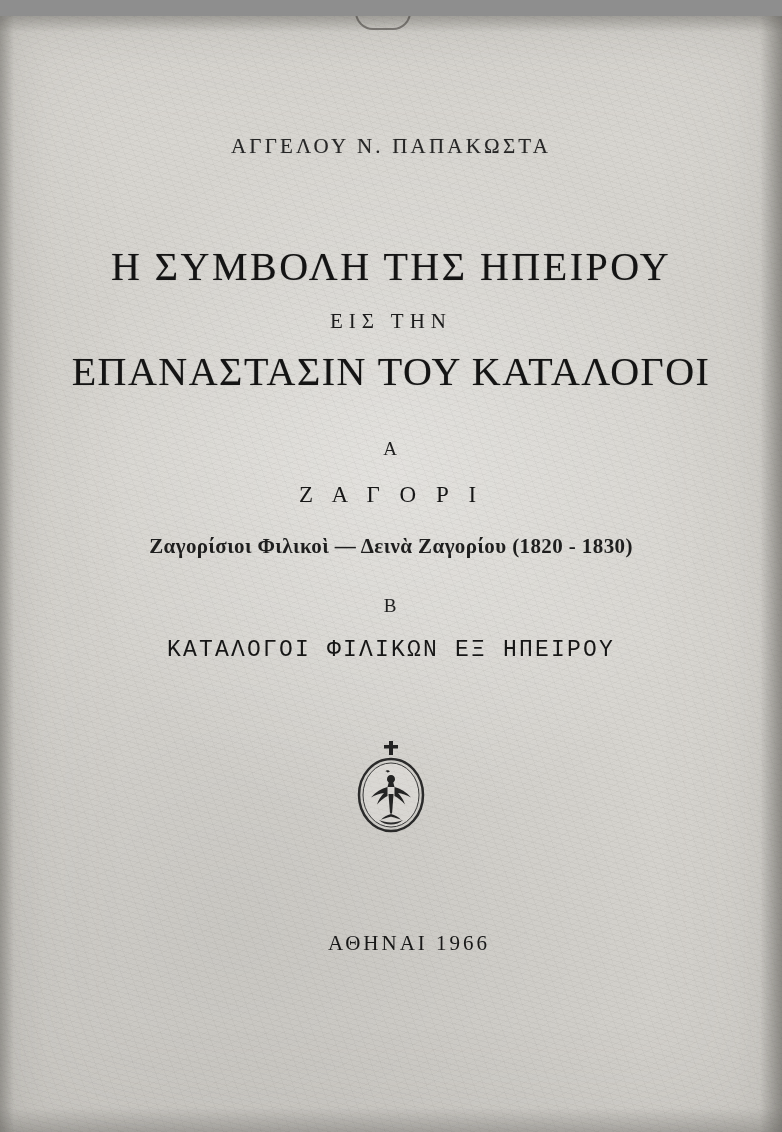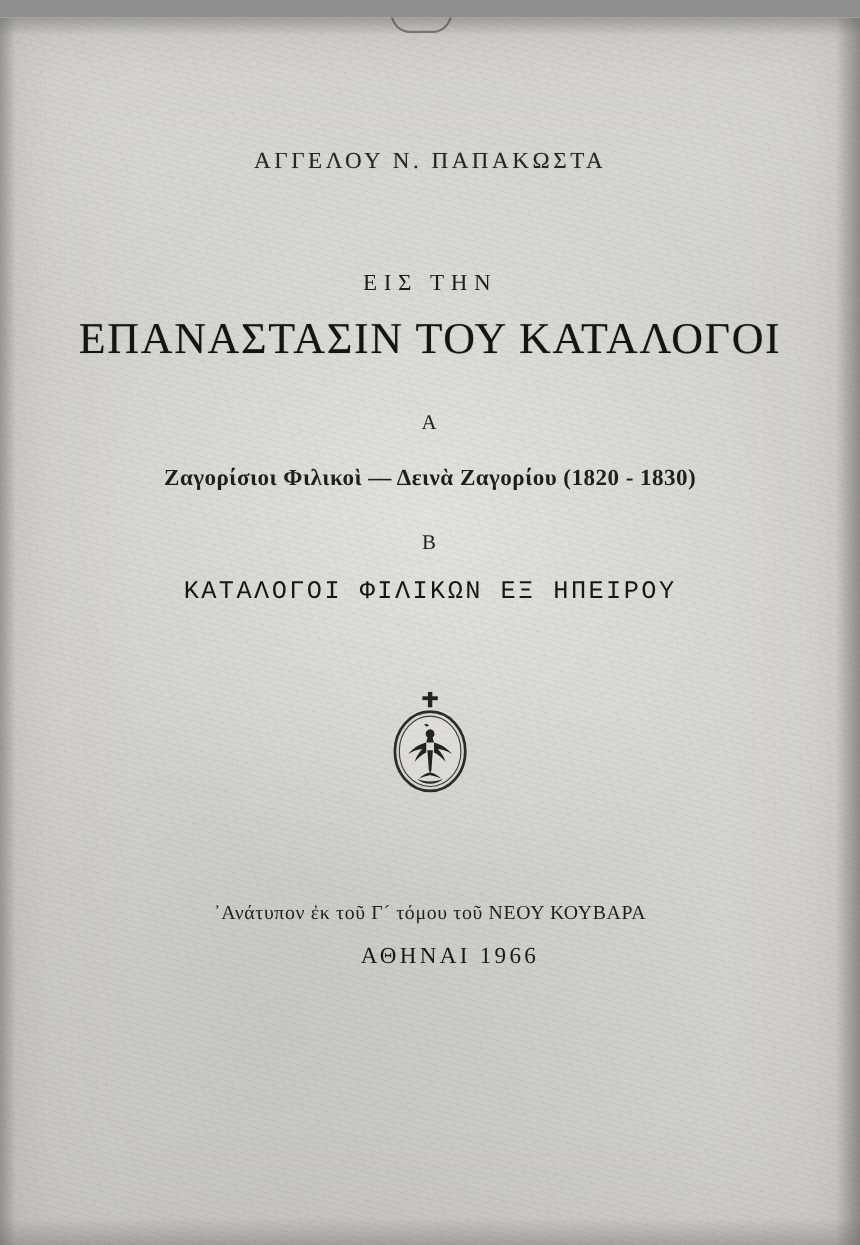--- a/index.html
+++ b/index.html
@@ -183,27 +183,29 @@
   <div class="edge-left"></div>
   <div class="edge-right"></div>
   <div class="edge-bottom"></div>
   <div class="vignette"></div>
   <div class="scanmark"></div>
 
   <div class="content">
 
     <div class="author">ΑΓΓΕΛΟΥ Ν. ΠΑΠΑΚΩΣΤΑ</div>
 
+    <div class="title-line1">Η ΣΥΜΒΟΛΗ ΤΗΣ ΗΠΕΙΡΟΥ</div>
 
     <div class="title-line2">ΕΙΣ  ΤΗΝ</div>
 
     <div class="title-line3">ΕΠΑΝΑΣΤΑΣΙΝ ΤΟΥ ΚΑΤΑΛΟΓΟΙ</div>
 
     <div class="part-letter">Α</div>
 
+    <div class="part-title">Ζ Α Γ Ο Ρ Ι</div>
 
     <div class="subline">Ζαγορίσιοι  Φιλικοὶ — Δεινὰ Ζαγορίου (1820 - 1830)</div>
 
 
     <div class="part-letter second">Β</div>
 
     <div class="part-title second">ΚΑΤΑΛΟΓΟΙ ΦΙΛΙΚΩΝ ΕΞ ΗΠΕΙΡΟΥ</div>
 
     <div class="emblem">
       <svg width="84" height="96" viewBox="0 0 84 96" aria-hidden="true">
@@ -225,18 +227,17 @@
           <path d="M42 75c-4 1-7.5 3-10 5.8 5-2.2 9.3-3.1 10-3.1s5 .9 10 3.1c-2.5-2.8-6-4.8-10-5.8z"></path>
         </g>
 
         <g fill="#2b2b2b">
           <path d="M30 81c3 3 7.5 4.6 12 4.6s9-1.6 12-4.6c-3.5 1.6-7.8 2.4-12 2.4s-8.5-.8-12-2.4z"></path>
         </g>
       </svg>
     </div>
 
     <div class="footer">
-      <div class="footer-line1">᾽Ανάτυπον ἐκ τοῦ Γ´ τόμου τοῦ ΝΕΟΥ ΚΟΥΒΑΡΑ</div>
       <div class="footer-line2">ΑΘΗΝΑΙ 1966</div>
     </div>
 
   </div>
 </div>
 
 </body></html>

